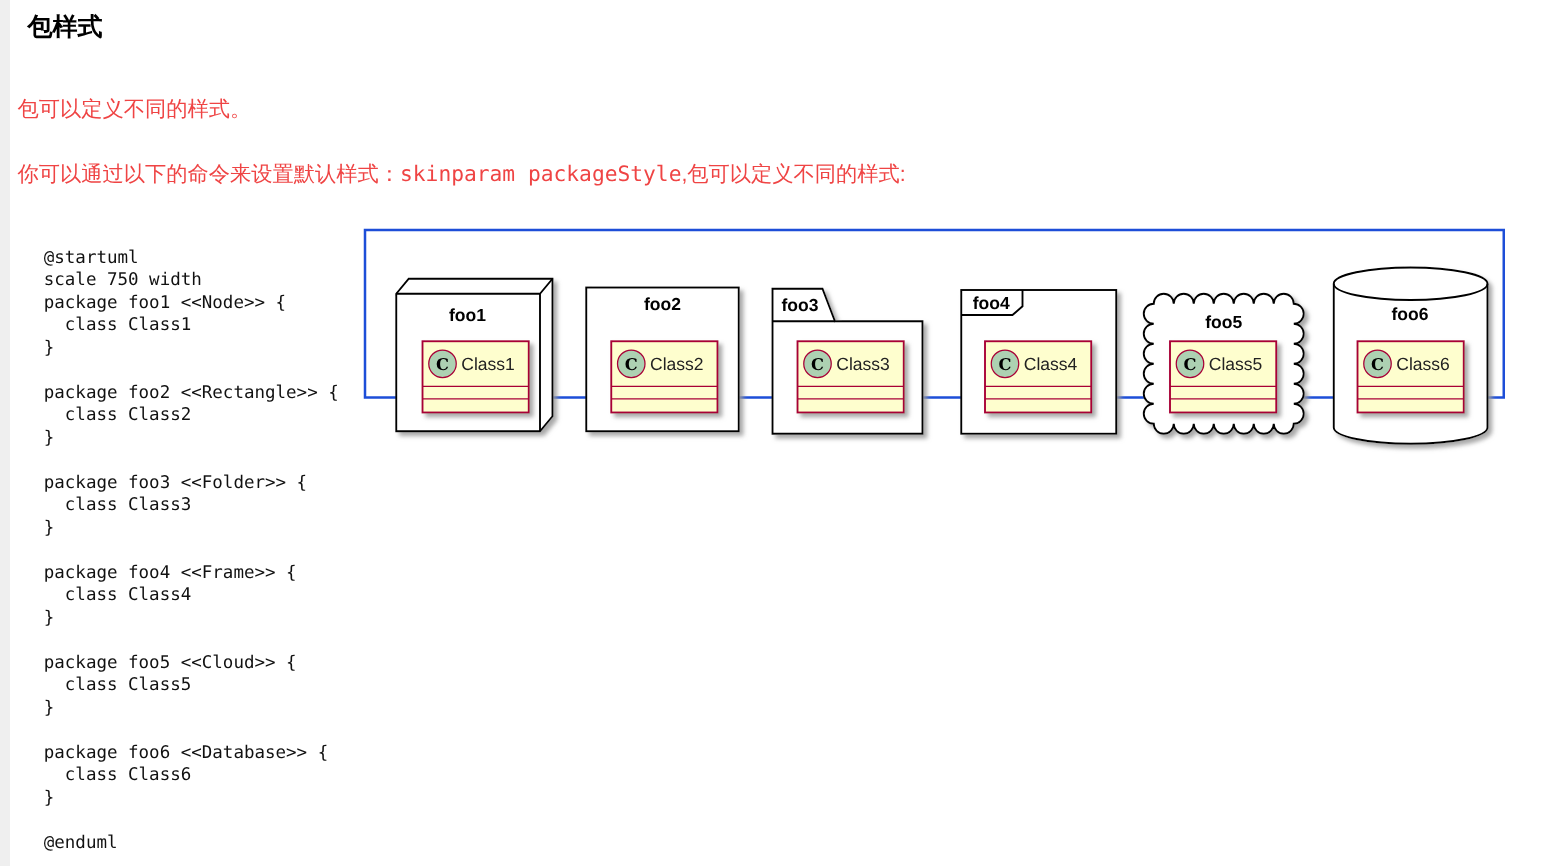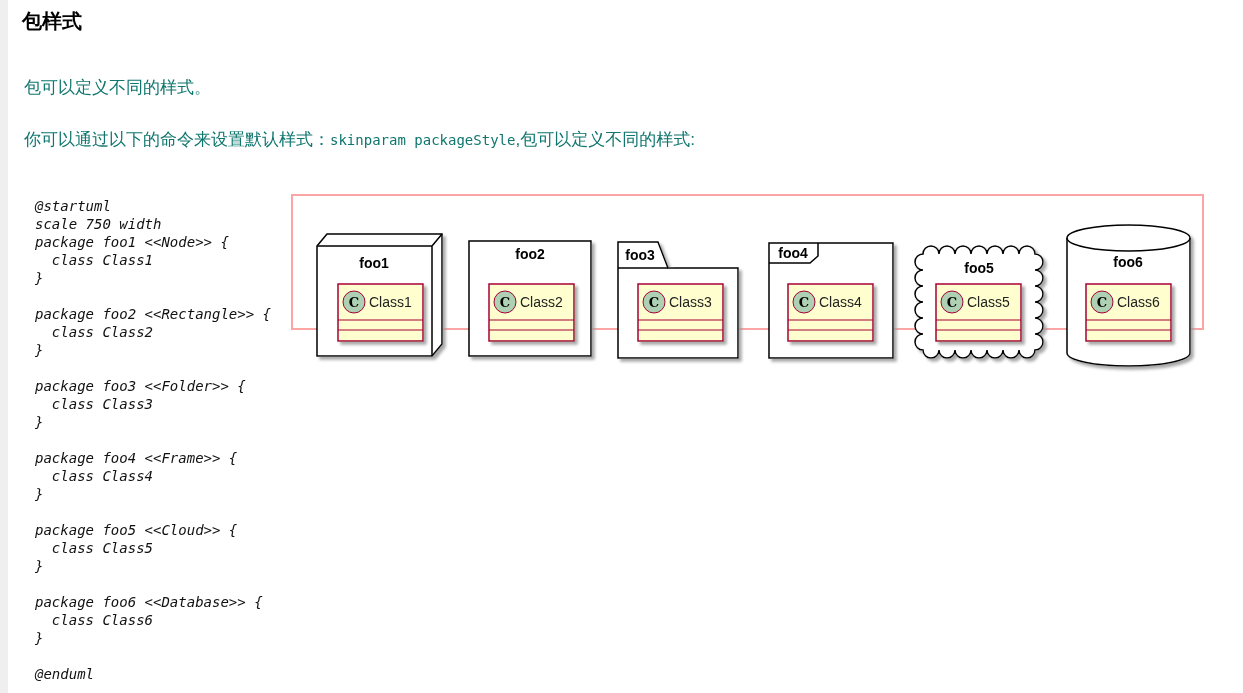--- a/index.html
+++ b/index.html
@@ -16,43 +16,42 @@
     position: absolute; left: 0; top: 0;
     width: 8px; height: 693px;
     background: #efefef;
   }
   .page-title {
     position: absolute; left: 22px; top: 8px;
     margin: 0;
     font-size: 20px; font-weight: bold; color: #000;
   }
   .para {
-    position: absolute; left: 24px;
+    position: absolute; left: 14px;
     margin: 0;
-    font-size: 17px; color: #0f766e;
+    font-size: 17px; color: #ef4444;
   }
   .para-1 { top: 76px; }
   .para-2 { top: 128px; }
   .inline-code {
     font-family: "DejaVu Sans Mono", monospace;
-    font-size: 14px;
+    font-size: 17px;
   }
   .code-block {
     position: absolute; left: 35px; top: 197px;
     margin: 0;
     font-family: "DejaVu Sans Mono", monospace;
     font-size: 14px; line-height: 18px;
     color: #111;
     white-space: pre;
-    font-style: italic;
   }
   .diagram-panel {
-    position: absolute; left: 291px; top: 194px;
+    position: absolute; left: 291px; top: 183px;
     width: 913px; height: 136px;
-    border: 2px solid #fca5a5;
+    border: 2px solid #1d4ed8;
     background: #fff;
   }
   
   .pkg-shape { fill: #ffffff; stroke: #000000; stroke-width: 1.5; }
   .pkg-line  { fill: none;    stroke: #000000; stroke-width: 1.5; }
   .pkg-label {
     font-family: "Liberation Sans", sans-serif;
     font-size: 14px; font-weight: bold; fill: #000;
     text-anchor: middle;
   }

